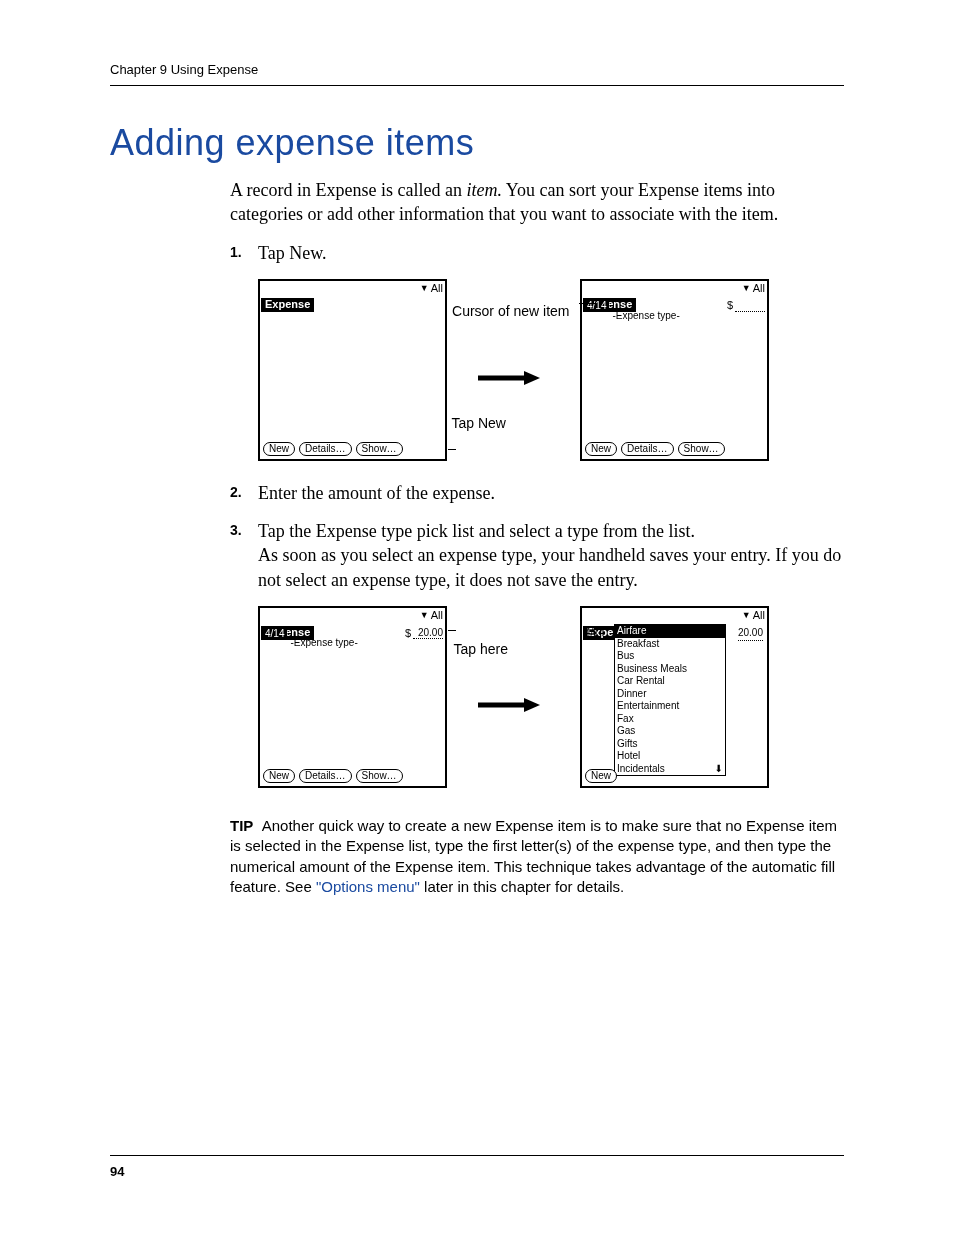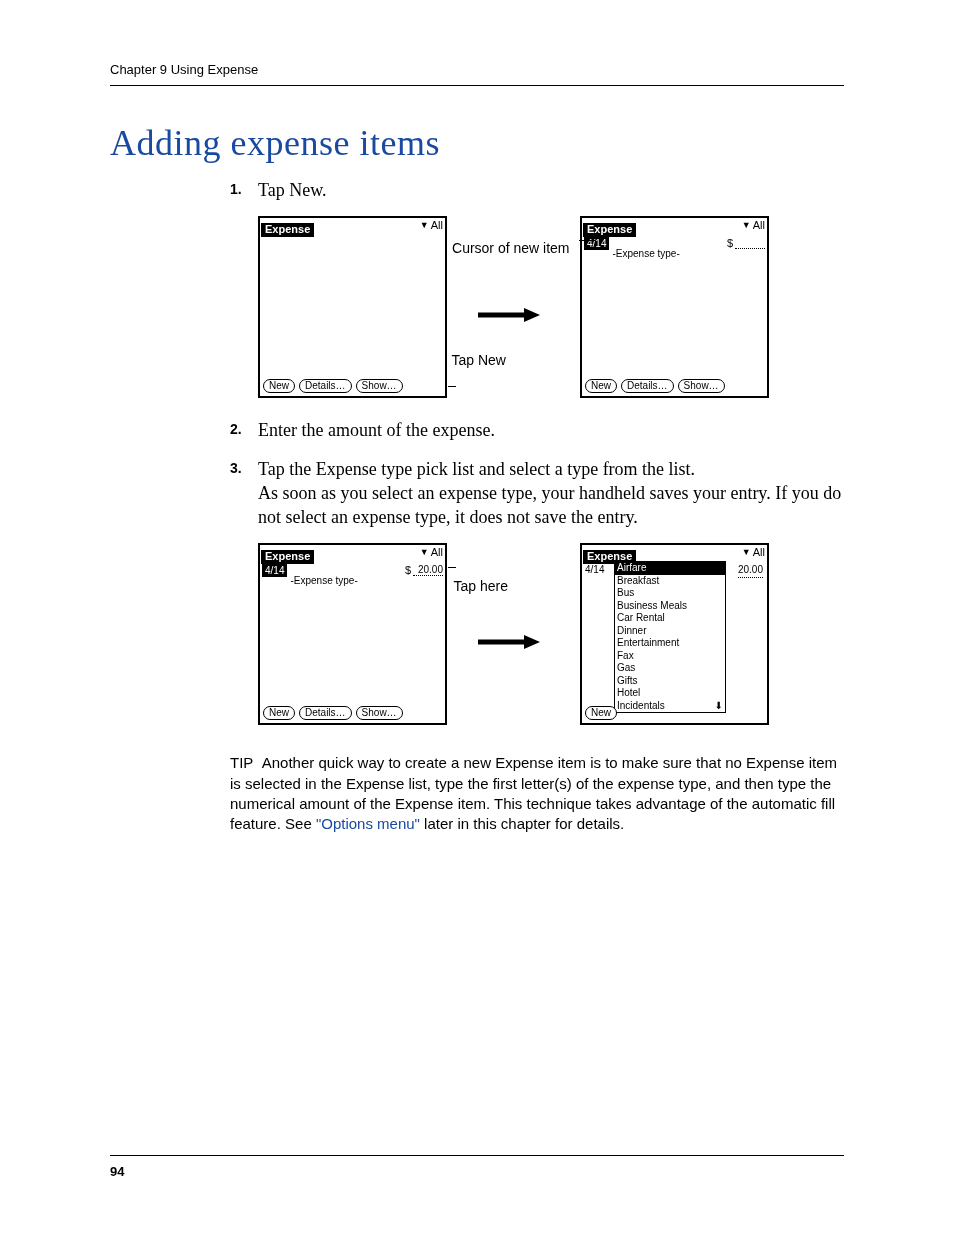--- a/index.html
+++ b/index.html
@@ -17,21 +17,21 @@
     position: relative;
   }
   .running-head {
     font-family: Arial, Helvetica, sans-serif;
     font-size: 13px;
     color: #000;
     padding-bottom: 8px;
     border-bottom: 1.5px solid #000;
   }
   h1.section-title {
-    font-family: Liberation Serif, serif;
+    font-family: Liberation Sans, sans-serif;
     font-weight: normal;
     color: #1A4AA0;
     font-size: 36px;
     letter-spacing: 0.5px;
     margin: 36px 0 14px 0;
   }
   .body-col {
     margin-left: 120px;
     font-size: 18px;
     line-height: 1.35;
@@ -70,21 +70,21 @@
     border: 2.5px solid #000;
     width: 185px;
     height: 178px;
     position: relative;
     background: #fff;
     font-family: Arial, Helvetica, sans-serif;
     font-size: 11px;
   }
   .pda-header {
     position: absolute;
-    top: 5px;
+    top: 18px;
     left: 1px;
     height: 13px;
     display: flex;
     align-items: center;
     text-align: right;
   }
   .pda-title {
     background: #000;
     color: #fff;
     font-weight: bold;
@@ -234,21 +234,21 @@
     position:absolute;
     background:#000;
   }
 
   .tip-block {
     font-family: Arial, Helvetica, sans-serif;
     font-size: 15px;
     line-height: 1.35;
     margin-top: 26px;
   }
-  .tip-block .tip-label { font-weight: normal; }
+  .tip-block .tip-label { font-weight: bold; }
   .tip-block .link {
     color: #1A4AA0;
   }
 
   .page-num {
     position: absolute;
     left: 110px;
     bottom: 56px;
     font-family: Arial, Helvetica, sans-serif;
     font-size: 13px;
@@ -260,20 +260,23 @@
 </style>
 </head>
 <body>
 
 <div class="page">
   <div class="running-head">Chapter 9   Using Expense</div>
 
   <h1 class="section-title">Adding expense items</h1>
 
   <div class="body-col">
+    <p>
+      <span>A record in Expense is called an </span><em class="italic">item.</em><span> You can sort your Expense items into categories or add other information that you want to associate with the item.</span>
+    </p>
 
     <ul class="ol">
 
       <li>
         <span class="num">1.</span>
         <span class="step-text">Tap New.</span>
 
         
         <div class="figure-row" style="position:relative;">
           

